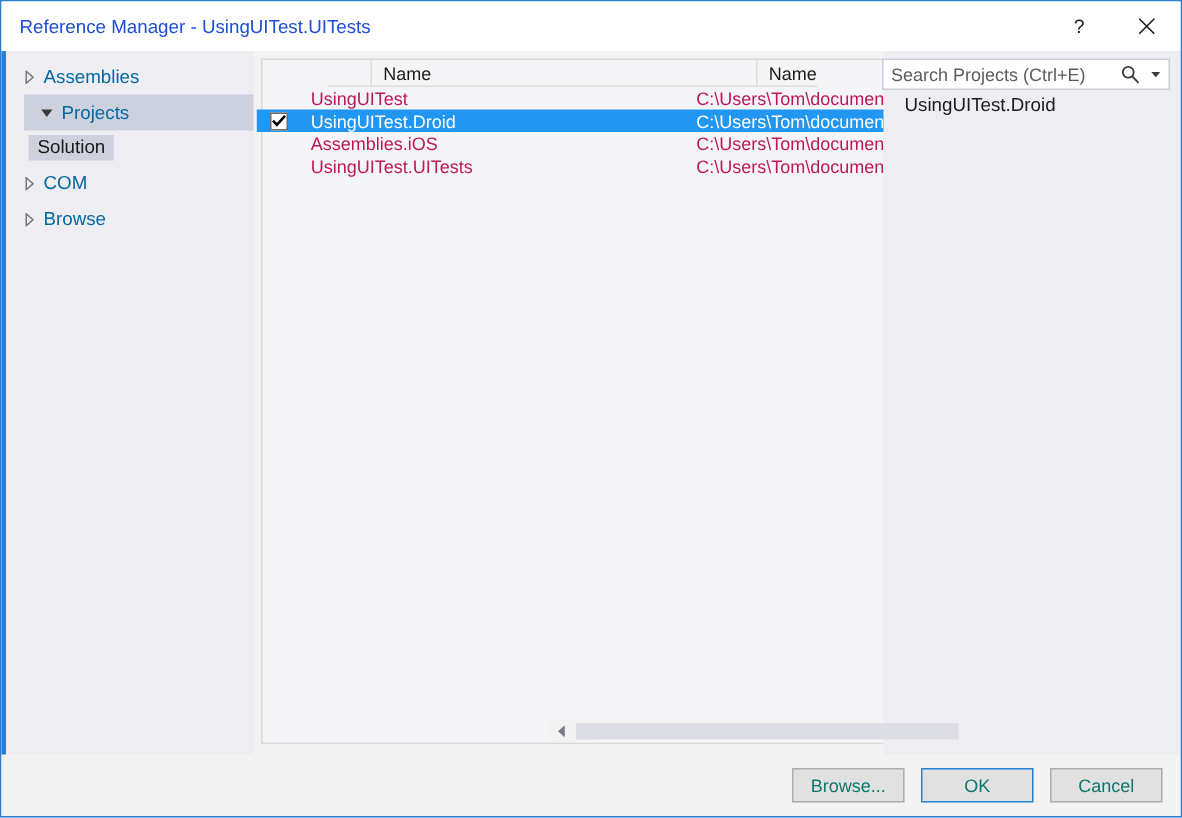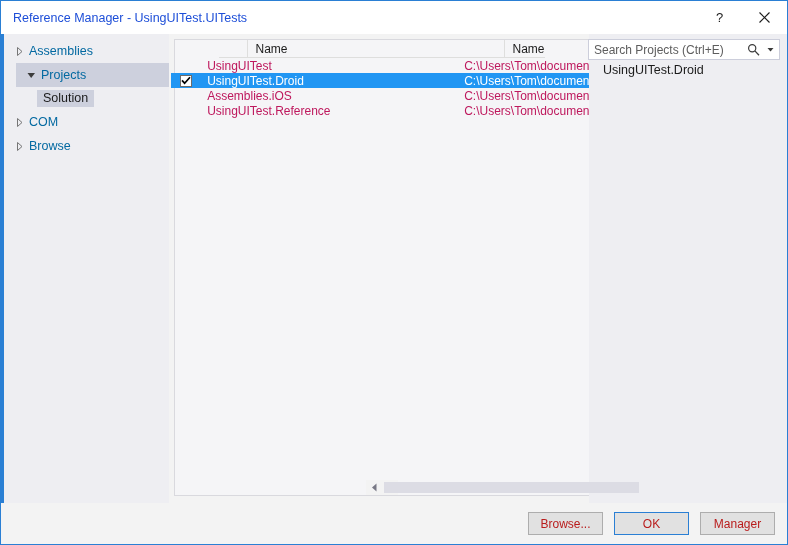--- a/index.html
+++ b/index.html
@@ -98,21 +98,21 @@
     display: inline-flex;
     align-items: center;
     justify-content: center;
     margin-right: 3px;
   }
   .tri svg { display: block; }
   .side-sub {
     height: 23px;
     display: flex;
     align-items: center;
-    padding-left: 33px;
+    padding-left: 15px;
     box-sizing: border-box;
     cursor: default;
   }
   .side-sub .sub-label {
     background: #cdd0dd;
     padding: 2px 6px 3px 6px;
     font-size: 12.5px;
     color: #1b1b1b;
     line-height: 1;
   }
@@ -329,21 +329,21 @@
     box-sizing: border-box;
   }
   .btn {
     width: 75px;
     height: 23px;
     background: #e1e1e1;
     border: 1px solid #adadad;
     box-sizing: border-box;
     font-family: "Liberation Sans", sans-serif;
     font-size: 12px;
-    color: #b91c1c;
+    color: #0f766e;
     margin-left: 11px;
     cursor: default;
     display: flex;
     align-items: center;
     justify-content: center;
     padding: 0;
   }
   .btn.default { border: 1px solid #2a7fd4; }
 </style>
 </head>
@@ -444,21 +444,21 @@
           </div>
 
           <div class="row">
             <div class="cell-check"></div>
             <div class="cell-name">Assemblies.iOS</div>
             <div class="cell-path">C:\Users\Tom\document</div>
           </div>
 
           <div class="row">
             <div class="cell-check"></div>
-            <div class="cell-name">UsingUITest.Reference</div>
+            <div class="cell-name">UsingUITest.UITests</div>
             <div class="cell-path">C:\Users\Tom\document</div>
           </div>
 
         </div>
 
         <div class="hscroll">
           <div class="sb-arrow">
             <svg width="7" height="9" viewBox="0 0 7 9">
                 <path d="M5.5 0.5 L1 4.5 L5.5 8.5 Z" fill="#787885"></path>
               </svg>
@@ -494,16 +494,16 @@
             <path d="M0.5 1 L6.5 1 L3.5 4.5 Z" fill="#3b3b3b"></path>
           </svg>
       </span>
     </div>
 
   </div>
 
   <div class="footer">
     <button class="btn">Browse...</button>
     <button class="btn default">OK</button>
-    <button class="btn">Manager</button>
+    <button class="btn">Cancel</button>
   </div>
 
 </div>
 
 </body></html>

